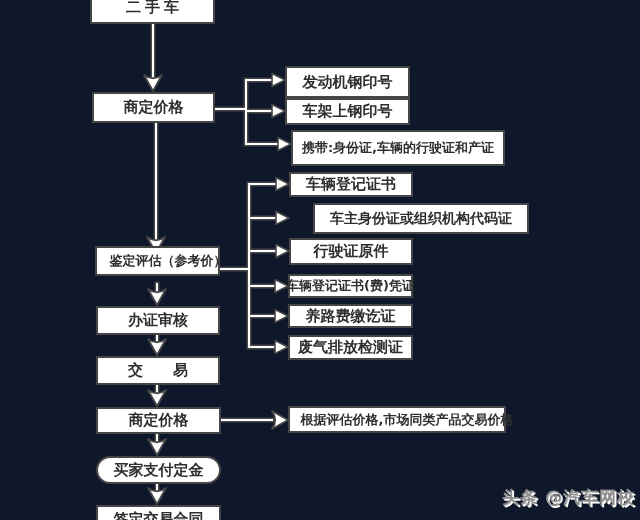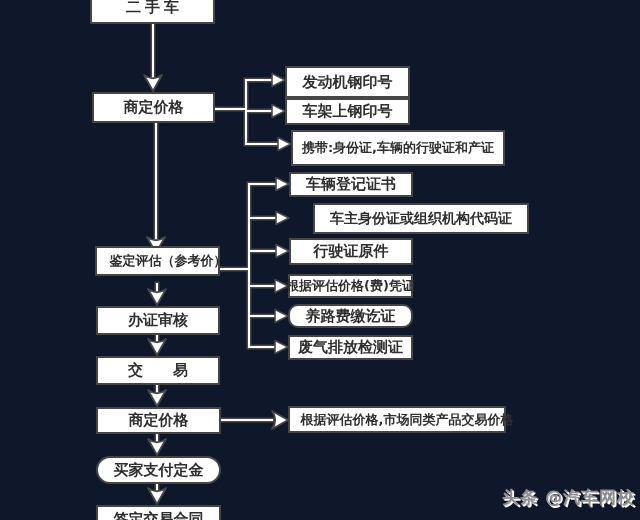--- a/index.html
+++ b/index.html
@@ -113,22 +113,22 @@
   <div class="box" style="left:285px;top:98px;width:125px;height:27px;">车架上钢印号</div>
 
   <div class="box sm" style="left:291px;top:130px;width:214px;height:36px;">携带:身份证,车辆的行驶证和产证</div>
 
   <div class="box" style="left:289px;top:172px;width:124px;height:25px;">车辆登记证书</div>
 
   <div class="box md" style="left:289px;top:203px;width:216px;height:31px;margin-left:24px;">车主身份证或组织机构代码证</div>
 
   <div class="box" style="left:289px;top:238px;width:124px;height:27px;text-align:right;">行驶证原件</div>
 
-  <div class="box sm" style="left:288px;top:274px;width:125px;height:24px;">根据评估价格(费)凭证</div>
+  <div class="box sm" style="left:288px;top:274px;width:125px;height:24px;">车辆登记证书(费)凭证</div>
 
-  <div class="box" style="left:288px;top:304px;width:125px;height:24px;border-radius:10px;">养路费缴讫证</div>
+  <div class="box" style="left:288px;top:304px;width:125px;height:24px;">养路费缴讫证</div>
 
   <div class="box" style="left:288px;top:335px;width:125px;height:25px;">废气排放检测证</div>
 
   <div class="box sm" style="left:288px;top:406px;width:218px;height:27px;padding-left:20px;">根据评估价格,市场同类产品交易价格</div>
 
   <div id="watermark">头条 @汽车网校</div>
 </div>
 
 </body></html>

